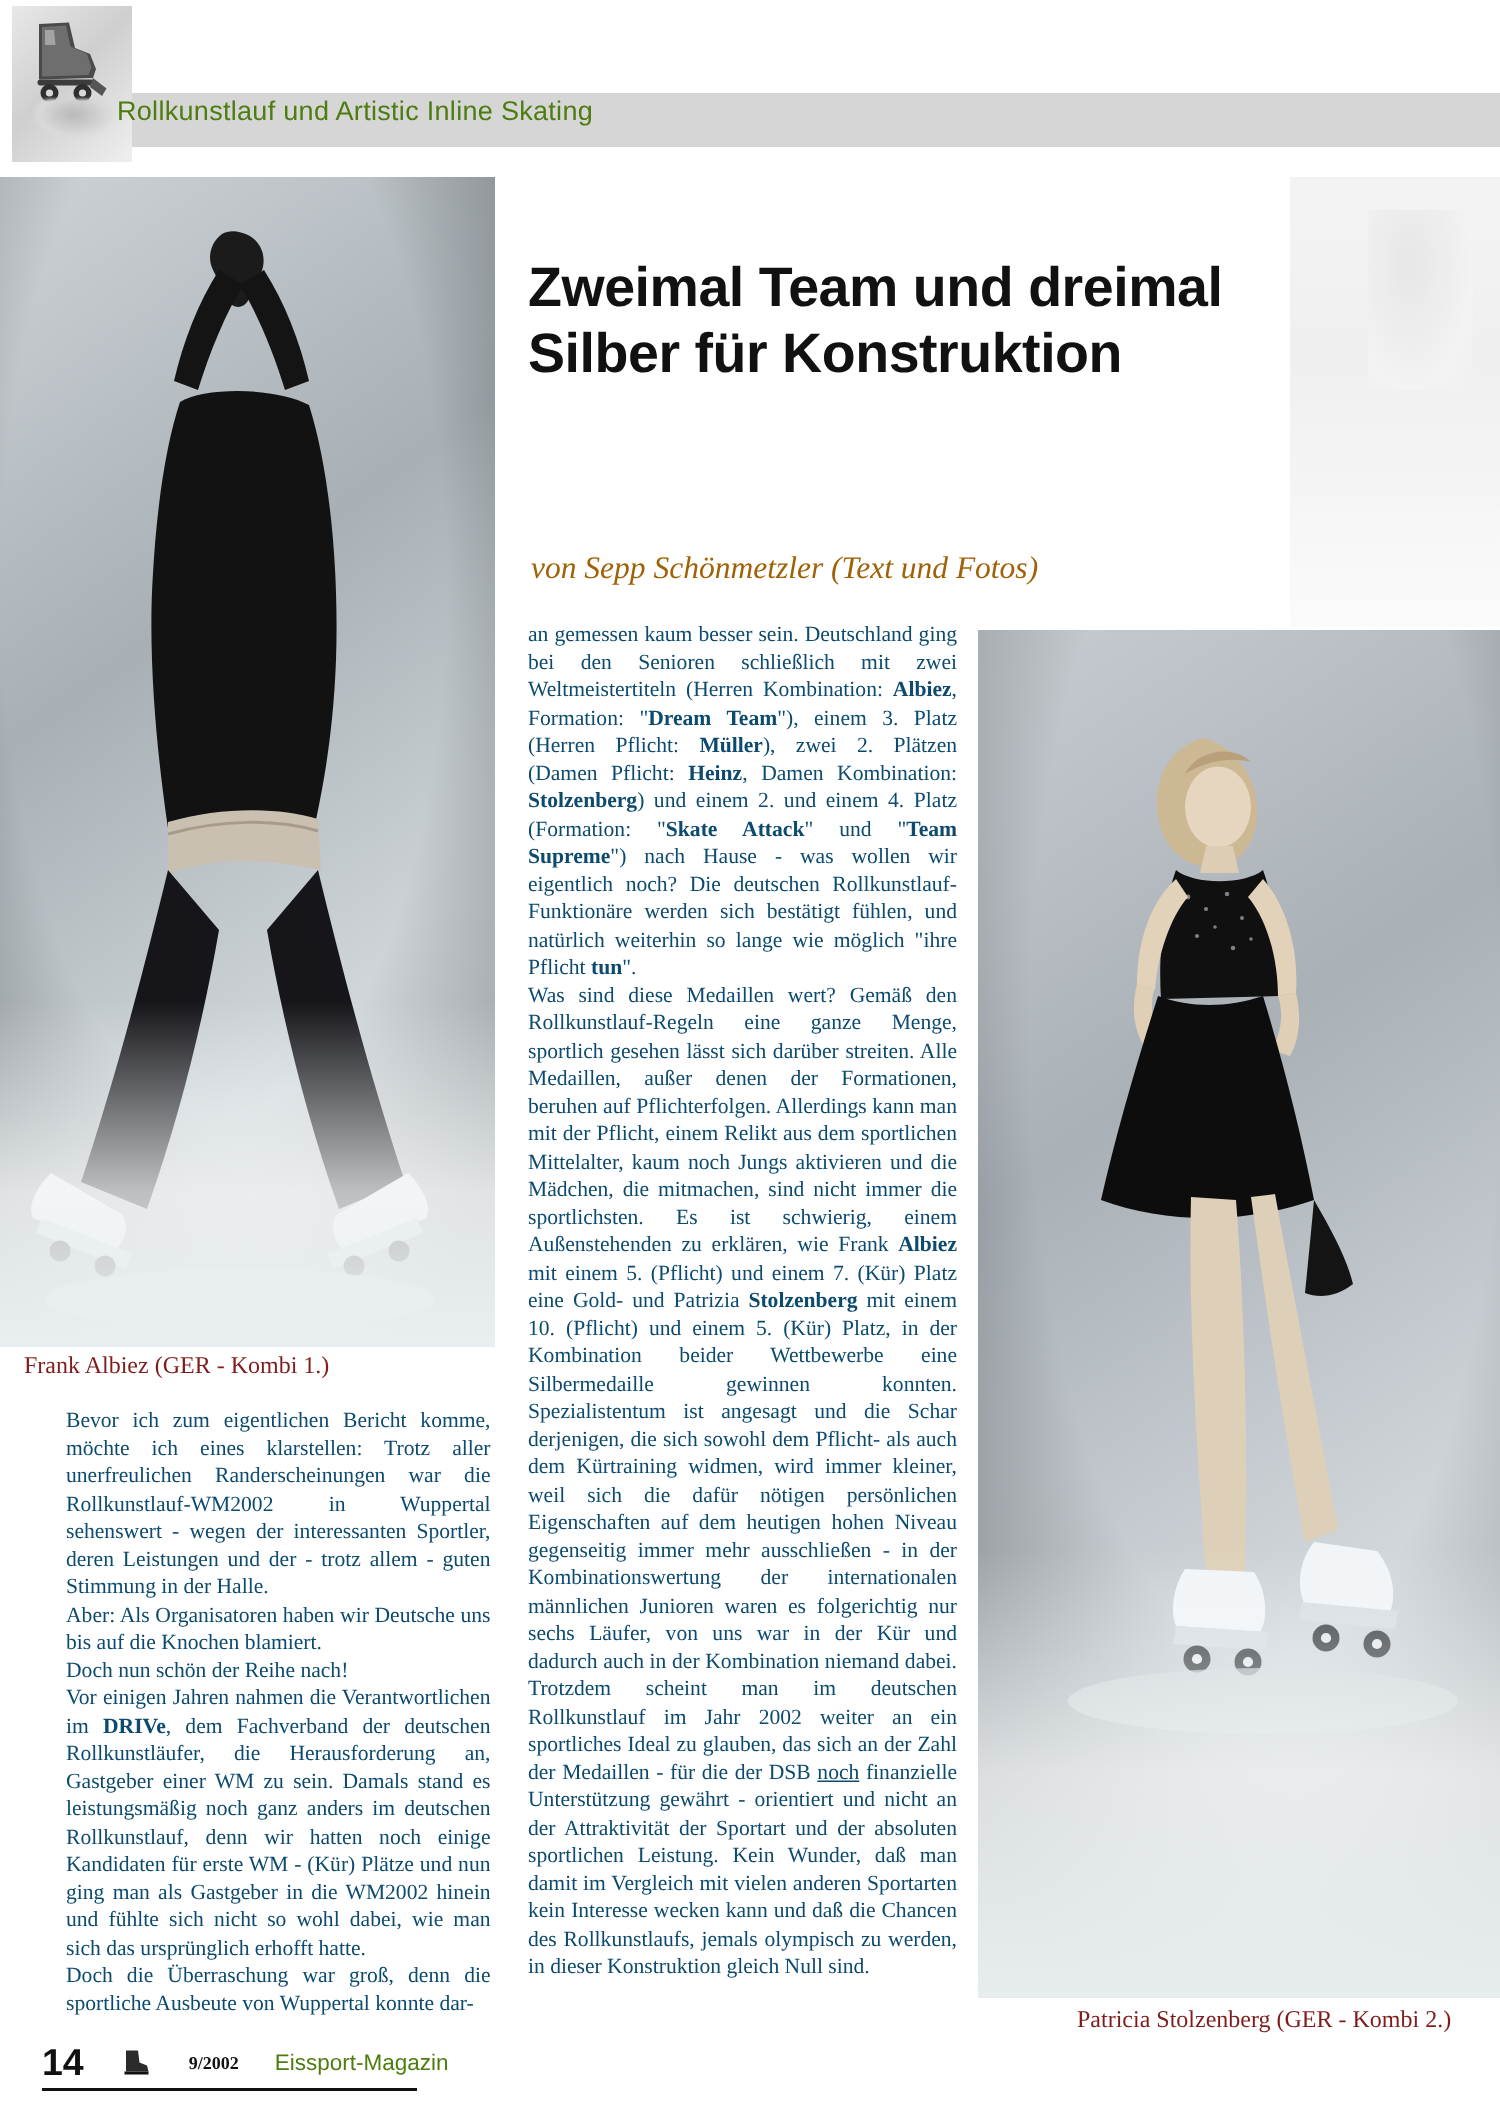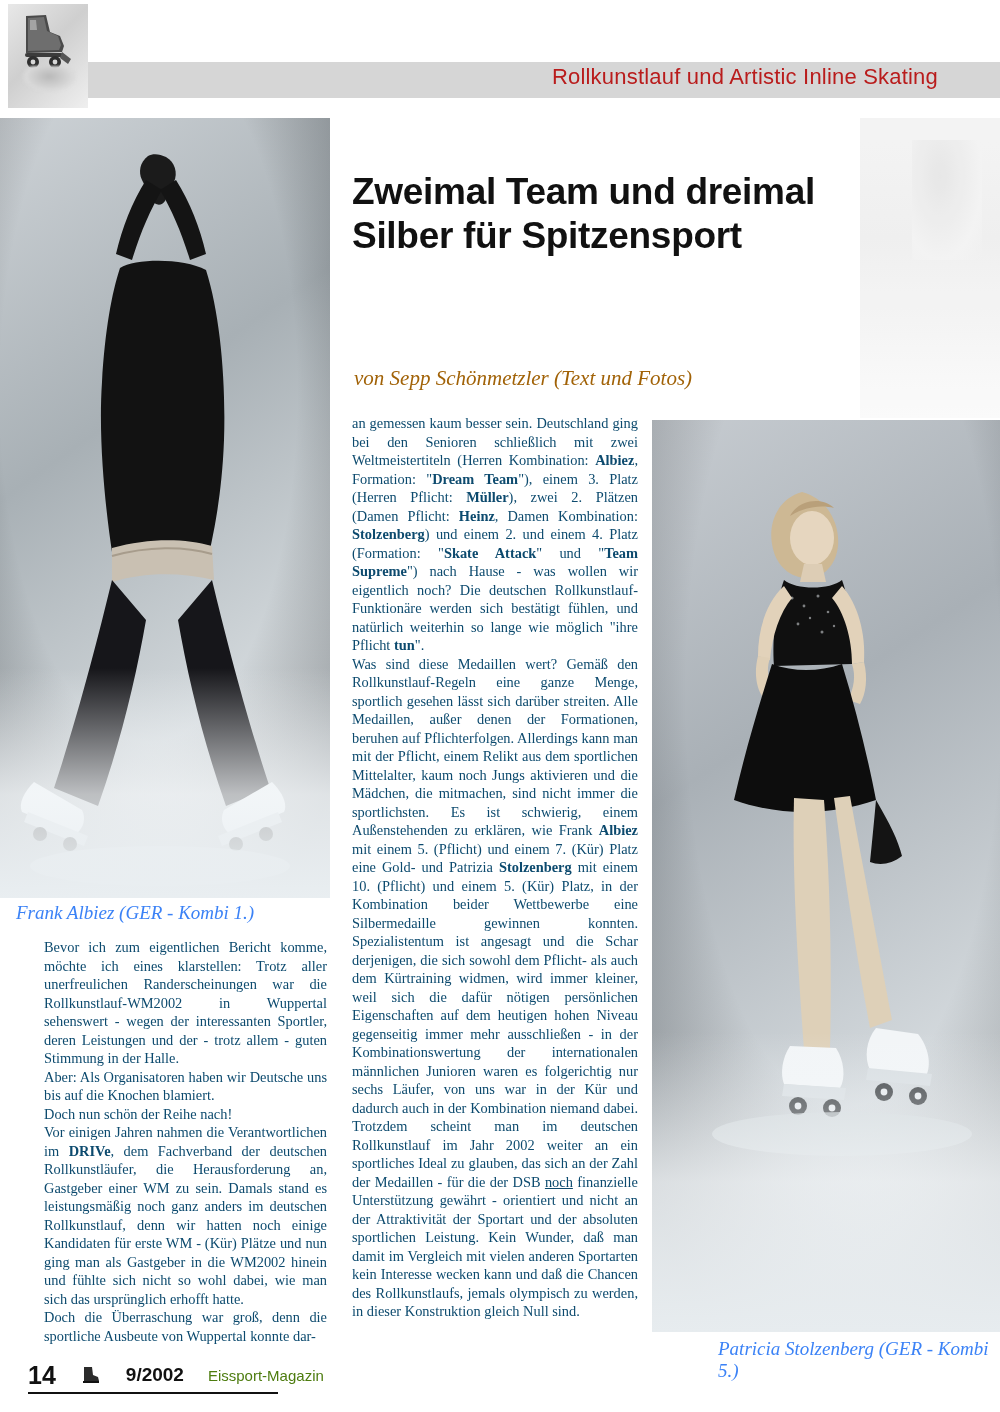--- a/index.html
+++ b/index.html
@@ -22,24 +22,24 @@
   .header-band {
     position: absolute;
     left: 78px; top: 62px;
     width: 922px; height: 36px;
     background: #d6d6d6;
   }
   .header-title {
     position: absolute;
     left: 78px; top: 64px;
     width: 860px;
-    text-align: right;
+    text-align: left;
     font-family: "Liberation Sans", sans-serif;
-    font-size: 22px;
-    color: #b91c1c;
+    font-size: 18px;
+    color: #4d7c0f;
     letter-spacing: .2px;
   }
   .header-logo {
     position: absolute;
     left: 8px; top: 4px;
     width: 80px; height: 104px;
     background: linear-gradient(135deg,#e8e8e8 0%,#cfcfcf 45%,#efefef 100%);
   }
   .header-logo .skate {
     position: absolute;
@@ -64,23 +64,22 @@
   }
   .photo-left .ice {
     position: absolute; left: 0; bottom: 0; width: 100%; height: 230px;
     background: linear-gradient(180deg, rgba(255,255,255,0) 0%, rgba(245,248,250,.75) 55%, #e9eef1 100%);
   }
   .pl-figure { position: absolute; left: 0; top: 0; width: 330px; height: 780px; }
 
   .caption {
     position: absolute;
     font-family: "Liberation Serif", serif;
-    font-style: italic;
-    font-size: 19px;
-    color: #3b82f6;
+    font-size: 16px;
+    color: #7f1d1d;
   }
   .caption-left { left: 16px; top: 902px; }
 
   
   .headline {
     position: absolute;
     left: 352px; top: 170px;
     width: 600px;
     font-family: "Liberation Sans", sans-serif;
     font-weight: bold;
@@ -156,23 +155,23 @@
     align-items: center;
     gap: 24px;
   }
   .footer .pageno {
     font-family: "Liberation Sans", sans-serif;
     font-weight: bold;
     font-size: 25px;
     color: #111;
   }
   .footer .issue {
-    font-family: Liberation Sans, sans-serif;
+    font-family: Liberation Serif, serif;
     font-weight: bold;
-    font-size: 19px;
+    font-size: 12px;
     color: #111;
   }
   .footer .magazine {
     font-family: "Liberation Sans", sans-serif;
     font-size: 15px;
     color: #4d7c0f;
   }
   .footer .mark { width: 22px; height: 22px; }
 </style>
 </head>
@@ -241,21 +240,21 @@
     <circle cx="266" cy="716" r="7" fill="#2b2b2b"></circle>
       <circle cx="236" cy="726" r="7" fill="#2b2b2b"></circle>
     <ellipse cx="160" cy="748" rx="130" ry="20" fill="#cfd6da" opacity=".7"></ellipse>
   </svg>
   <div class="ice"></div>
 </div>
 <div class="caption caption-left">Frank Albiez (GER - Kombi 1.)</div>
 
 <div class="headline">
   <div>Zweimal Team und dreimal</div>
-  <div>Silber für Spitzensport</div>
+  <div>Silber für Konstruktion</div>
 </div>
 <div class="byline">von Sepp Schönmetzler (Text und Fotos)</div>
 
 <div class="photo-right">
   <svg viewBox="0 0 348 912" preserveAspectRatio="none" style="position:absolute;left:0;top:0;width:348px;height:912px">
     <defs>
       <linearGradient id="bgR" x1="0" y1="0" x2="0.25" y2="1">
         <stop offset="0%" stop-color="#c7ccd1"></stop>
         <stop offset="40%" stop-color="#a9b0b6"></stop>
         <stop offset="100%" stop-color="#e2e7ea"></stop>
@@ -307,21 +306,21 @@
     <path d="M224 608 c-10 12 -12 30 -6 42 l56 6 c6 -12 2 -30 -8 -42 Z" fill="#f2f5f7"></path>
     <path d="M216 648 l64 6 l-2 12 l-64 -6 Z" fill="#d7dde1"></path>
     <circle cx="232" cy="672" r="9" fill="#35393c"></circle>
       <circle cx="232" cy="672" r="3.4" fill="#e5e9ec"></circle>
     <circle cx="266" cy="676" r="9" fill="#35393c"></circle>
       <circle cx="266" cy="676" r="3.4" fill="#e5e9ec"></circle>
     <ellipse cx="190" cy="714" rx="130" ry="22" fill="#d2d8dc" opacity=".7"></ellipse>
   </svg>
   <div class="ice"></div>
 </div>
-<div class="caption caption-right">Patricia Stolzenberg (GER - Kombi 5.)</div>
+<div class="caption caption-right">Patricia Stolzenberg (GER - Kombi 2.)</div>
 
 <div class="col col-right">
   <p>an gemessen kaum besser sein. Deutschland ging bei den Senioren schließlich mit zwei Weltmeistertiteln (Herren Kombination: <b>Albiez</b>, Formation: "<b>Dream Team</b>"), einem 3. Platz (Herren Pflicht: <b>Müller</b>), zwei 2. Plätzen (Damen Pflicht: <b>Heinz</b>, Damen Kombination: <b>Stolzenberg</b>) und einem 2. und einem 4. Platz (Formation: "<b>Skate Attack</b>" und "<b>Team Supreme</b>") nach Hause - was wollen wir eigentlich noch? Die deutschen Rollkunstlauf-Funktionäre werden sich bestätigt fühlen, und natürlich weiterhin so lange wie möglich "ihre Pflicht <b>tun</b>".<br>Was sind diese Medaillen wert? Gemäß den Rollkunstlauf-Regeln eine ganze Menge, sportlich gesehen lässt sich darüber streiten. Alle Medaillen, außer denen der Formationen, beruhen auf Pflichterfolgen. Allerdings kann man mit der Pflicht, einem Relikt aus dem sportlichen Mittelalter, kaum noch Jungs aktivieren und die Mädchen, die mitmachen, sind nicht immer die sportlichsten. Es ist schwierig, einem Außenstehenden zu erklären, wie Frank <b>Albiez</b> mit einem 5. (Pflicht) und einem 7. (Kür) Platz eine Gold- und Patrizia <b>Stolzenberg</b> mit einem 10. (Pflicht) und einem 5. (Kür) Platz, in der Kombination beider Wettbewerbe eine Silbermedaille gewinnen konnten. Spezialistentum ist angesagt und die Schar derjenigen, die sich sowohl dem Pflicht- als auch dem Kürtraining widmen, wird immer kleiner, weil sich die dafür nötigen persönlichen Eigenschaften auf dem heutigen hohen Niveau gegenseitig immer mehr ausschließen - in der Kombinationswertung der internationalen männlichen Junioren waren es folgerichtig nur sechs Läufer, von uns war in der Kür und dadurch auch in der Kombination niemand dabei. Trotzdem scheint man im deutschen Rollkunstlauf im Jahr 2002 weiter an ein sportliches Ideal zu glauben, das sich an der Zahl der Medaillen - für die der DSB <u>noch</u> finanzielle Unterstützung gewährt - orientiert und nicht an der Attraktivität der Sportart und der absoluten sportlichen Leistung. Kein Wunder, daß man damit im Vergleich mit vielen anderen Sportarten kein Interesse wecken kann und daß die Chancen des Rollkunstlaufs, jemals olympisch zu werden, in dieser Konstruktion gleich Null sind.</p>
 </div>
 
 <div class="col col-left">
   <p>Bevor ich zum eigentlichen Bericht komme, möchte ich eines klarstellen: Trotz aller unerfreulichen Randerscheinungen war die Rollkunstlauf-WM2002 in Wuppertal sehenswert - wegen der interessanten Sportler, deren Leistungen und der - trotz allem - guten Stimmung in der Halle.<br>Aber: Als Organisatoren haben wir Deutsche uns bis auf die Knochen blamiert.<br>Doch nun schön der Reihe nach!<br>Vor einigen Jahren nahmen die Verantwortlichen im <b>DRIVe</b>, dem Fachverband der deutschen Rollkunstläufer, die Herausforderung an, Gastgeber einer WM zu sein. Damals stand es leistungsmäßig noch ganz anders im deutschen Rollkunstlauf, denn wir hatten noch einige Kandidaten für erste WM - (Kür) Plätze und nun ging man als Gastgeber in die WM2002 hinein und fühlte sich nicht so wohl dabei, wie man sich das ursprünglich erhofft hatte.<br>Doch die Überraschung war groß, denn die sportliche Ausbeute von Wuppertal konnte dar-</p>
 </div>
 
 <div class="footer">

